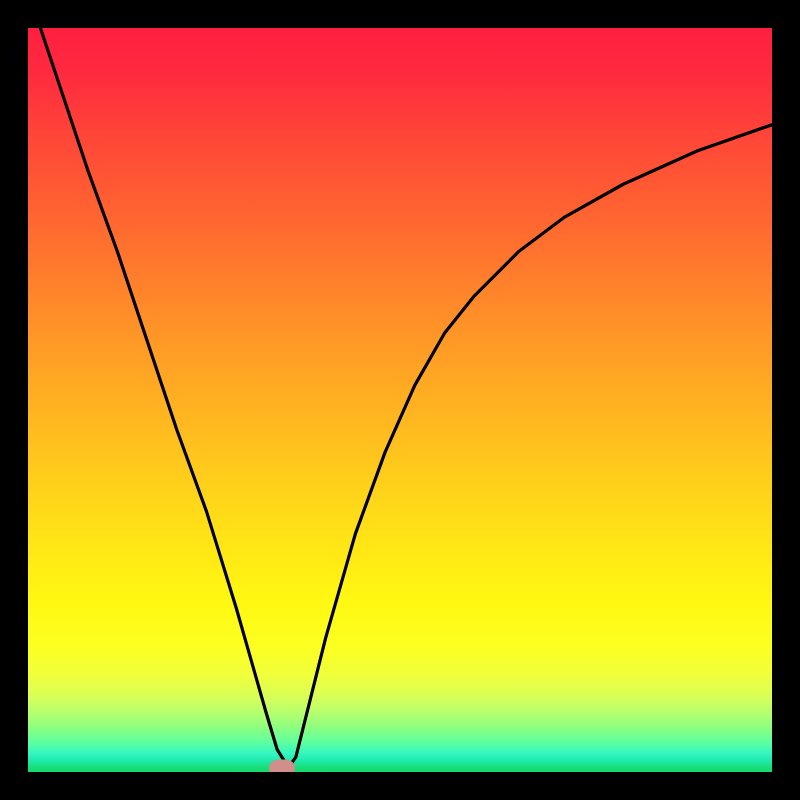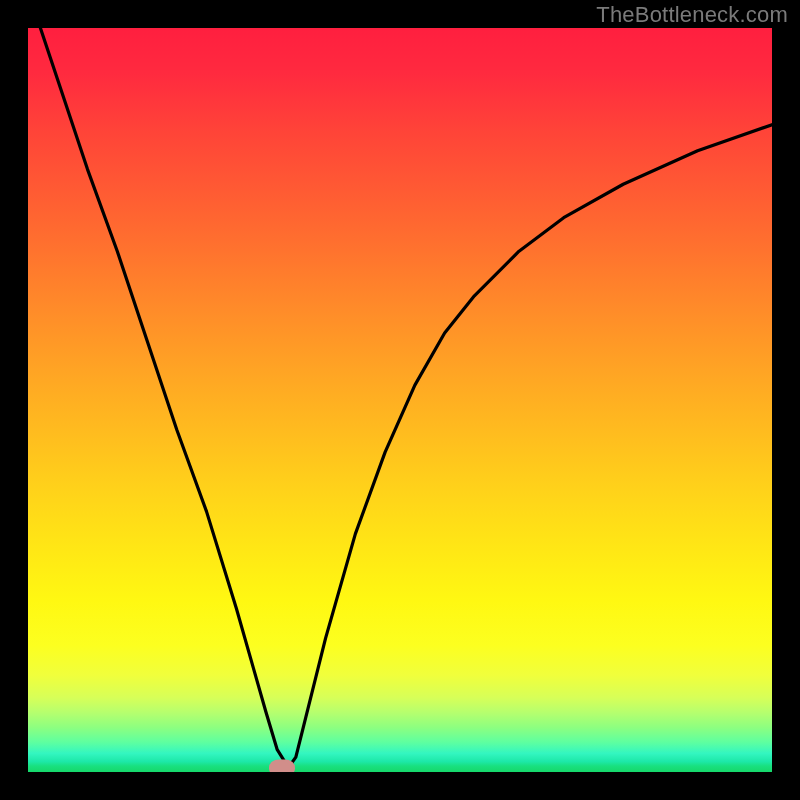--- a/index.html
+++ b/index.html
@@ -76,21 +76,20 @@
     border-radius: 10px / 8px;
     background: #d18e8a;
     transform: translate(-50%, -50%);
   }
 </style>
 </head>
 <body>
 
 <div class="stage">
 
-  <div class="watermark">TheBottleneck.com</div>
 
   <div class="plot-area">
     <div class="gradient"></div>
 
     <svg class="curve" viewBox="0 0 744 744" preserveAspectRatio="none">
       <path d="M0.00 -37.20 L29.76 52.08 L59.52 141.36 L89.28 223.20 L119.04 312.48 L148.80 401.76 L178.56 483.60 L208.32 580.32 L223.20 632.40 L238.08 684.48 L249.24 721.68 L260.40 739.54 L267.84 729.12 L275.28 699.36 L297.60 610.08 L327.36 505.92 L357.12 424.08 L386.88 357.12 L416.64 305.04 L446.40 267.84 L491.04 223.20 L535.68 189.72 L595.20 156.24 L669.60 122.76 L744.00 96.72" fill="none" stroke="#000" stroke-width="3.2" stroke-linecap="round" stroke-linejoin="round"></path>
     </svg>
 
     <div class="dot" style="left: 254.448px; top: 739.536px;"></div>
   </div>

